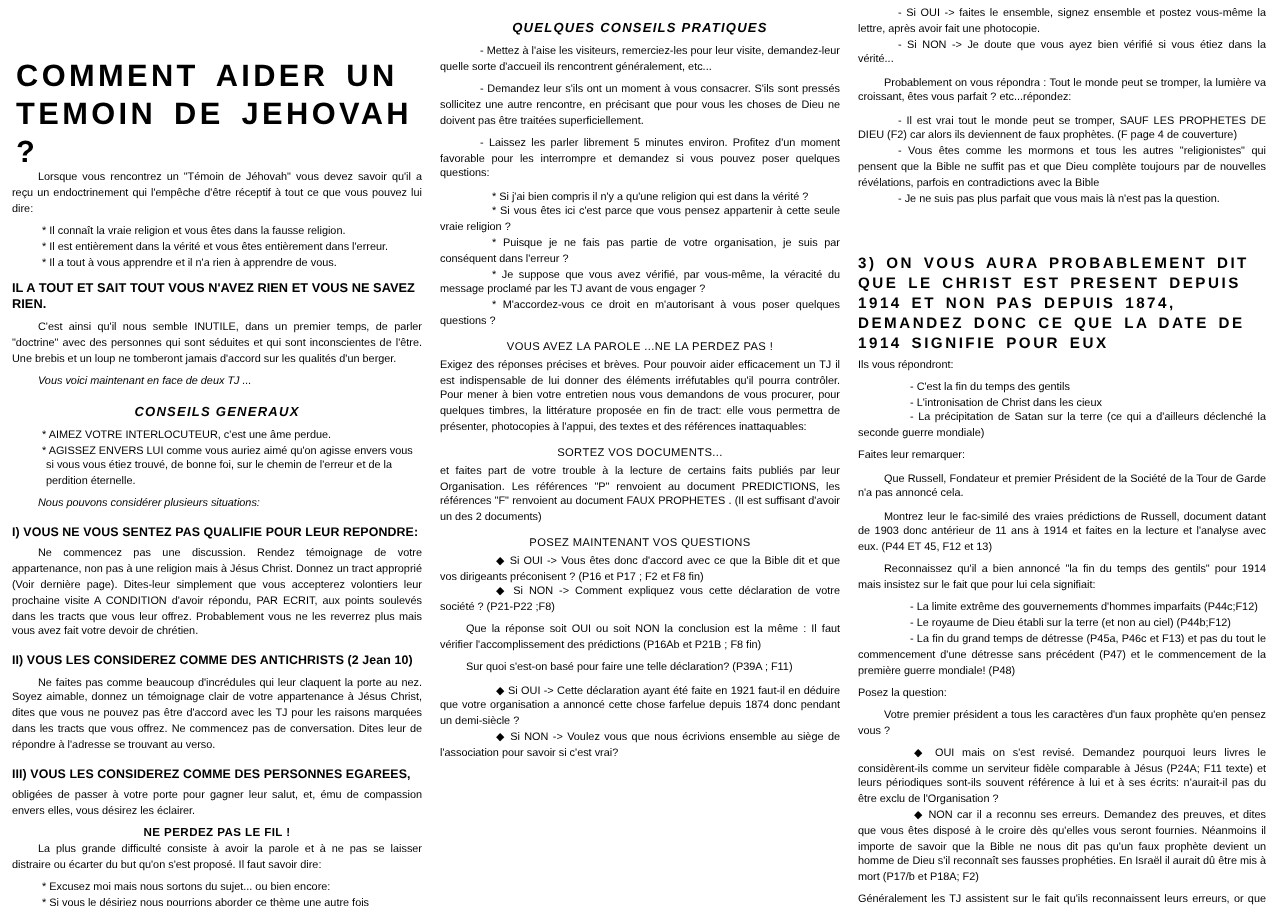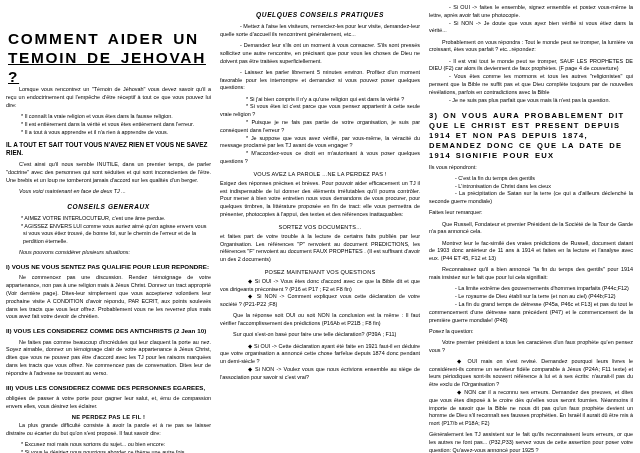--- a/index.html
+++ b/index.html
@@ -43,21 +43,21 @@
     font-family: "Liberation Sans", sans-serif;
     font-weight: bold;
     font-size: 15.4px;
     letter-spacing: 1.7px;
     line-height: 1.22;
     text-align: left;
     margin: 26px 0 0 0;
     padding: 0 0 0 2px;
     word-spacing: 3px;
   }
-  .main-title .l2 { display: block; text-decoration: underline; }
+  .main-title .l2 { display: block; }
 
   
   p.body {
     font-size: 5.45px;
     line-height: 1.43;
     margin: 0 0 3.4px 0;
     text-align: justify;
     text-indent: 13px;
   }
   p.body.noindent { text-indent: 0; }
@@ -118,21 +118,21 @@
     font-size: 5.6px;
     text-align: center;
     margin: 5px 0 3px 0;
     letter-spacing: 0.2px;
   }
   .q-head {
     font-size: 7.6px;
     font-weight: bold;
     letter-spacing: 0.9px;
     line-height: 1.3;
-    margin: 7px 0 3px 0;
+    margin: 23px 0 3px 0;
     word-spacing: 1.5px;
     text-align: left;
   }
   .q-head.wide { letter-spacing: 1.25px; }
   ul.dash, ul.diamond {
     margin: 0 0 3.4px 0;
     padding: 0;
     list-style: none;
   }
   ul.dash li {

